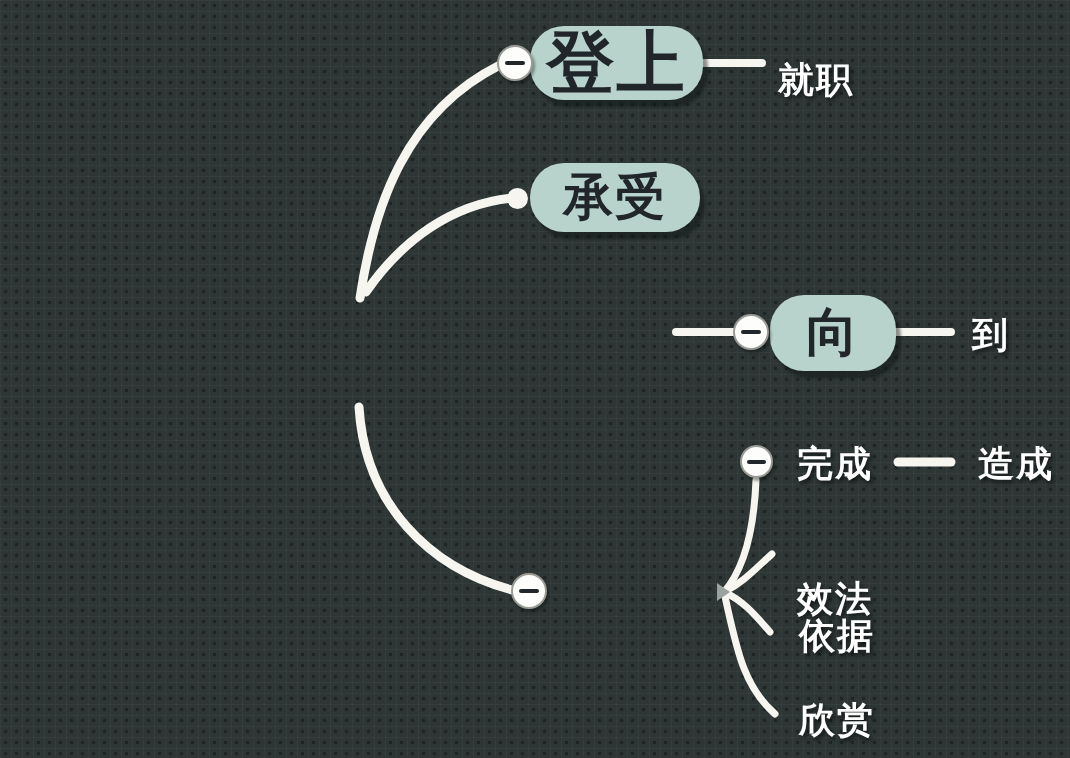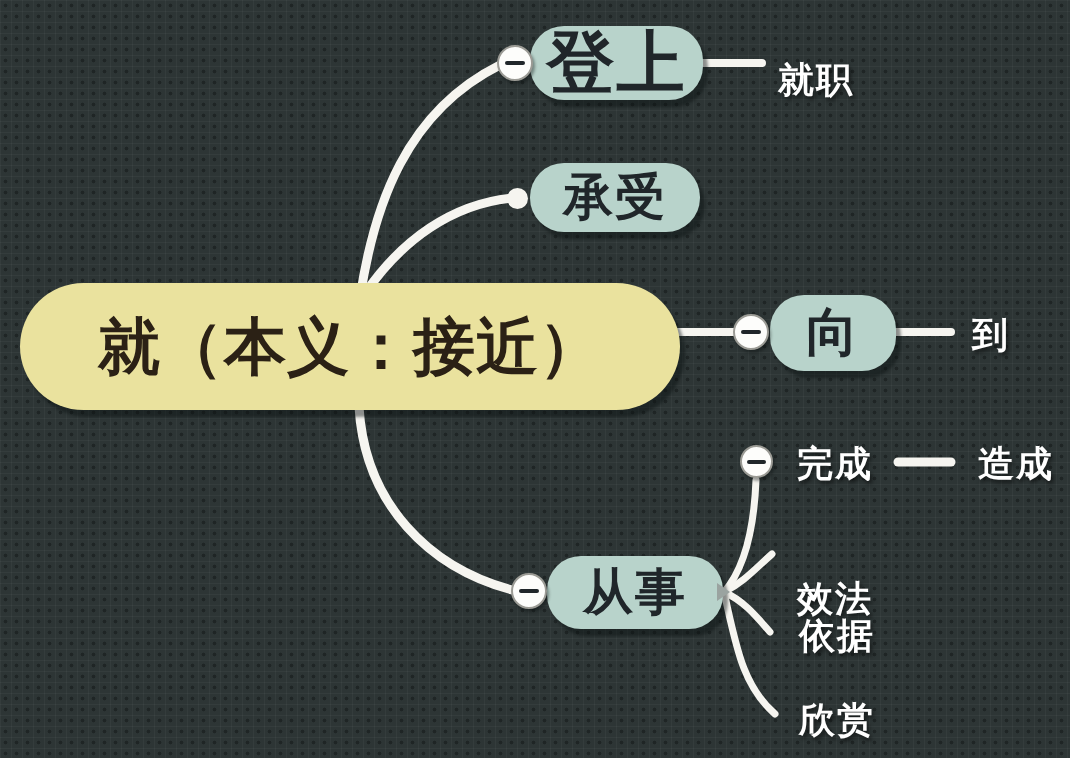--- a/index.html
+++ b/index.html
@@ -127,34 +127,32 @@
     <path d="M 359 407 C 365 505 430 568 512 590" stroke-width="9"></path>
     <path d="M 703 63 L 762 63" stroke-width="8"></path>
     <path d="M 896 332 L 951 332" stroke-width="8"></path>
     <path d="M 898 462 L 951 462" stroke-width="9"></path>
     <path d="M 724 592 C 745 568 754 530 756 480" stroke-width="7"></path>
     <path d="M 724 592 C 744 582 756 568 772 554" stroke-width="7"></path>
     <path d="M 724 592 C 744 601 756 616 770 632" stroke-width="7"></path>
     <path d="M 724 592 C 736 645 742 685 775 714" stroke-width="7"></path>
   </svg>
 
-  <div class="node node-root">就（本义：接近）</div>
 
   <div class="node node-dengshang">登上</div>
   <div class="minus-icon minus-dengshang"></div>
   <div class="leaf-label label-jiuzhi">就职</div>
 
   <div class="node node-chengshou">承受</div>
   <div class="endpoint-dot"></div>
 
   <div class="node node-xiang">向</div>
   <div class="minus-icon minus-xiang"></div>
   <div class="leaf-label label-dao">到</div>
 
-  <div class="node node-congshi">从事</div>
   <div class="minus-icon minus-congshi"></div>
   <div class="junction-arrow"></div>
 
   <div class="minus-icon minus-wancheng"></div>
   <div class="leaf-label label-wancheng">完成</div>
   <div class="leaf-label label-zaocheng">造成</div>
 
   <div class="leaf-label label-xiaofa">效法</div>
   <div class="leaf-label label-yiju">依据</div>
   <div class="leaf-label label-xinshang">欣赏</div>

